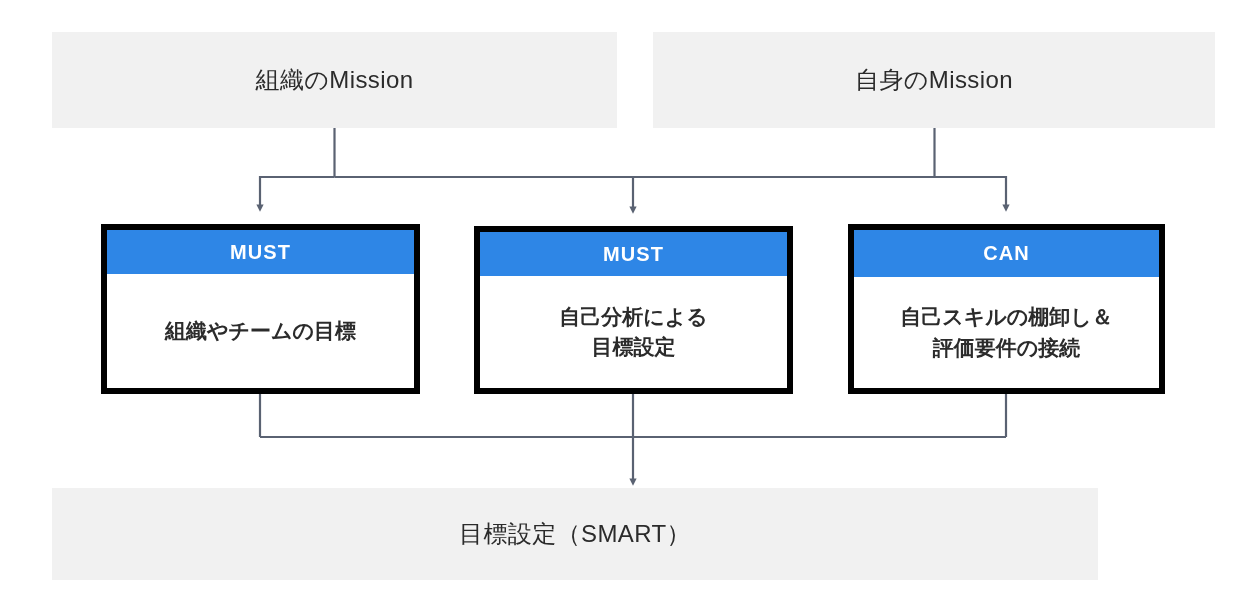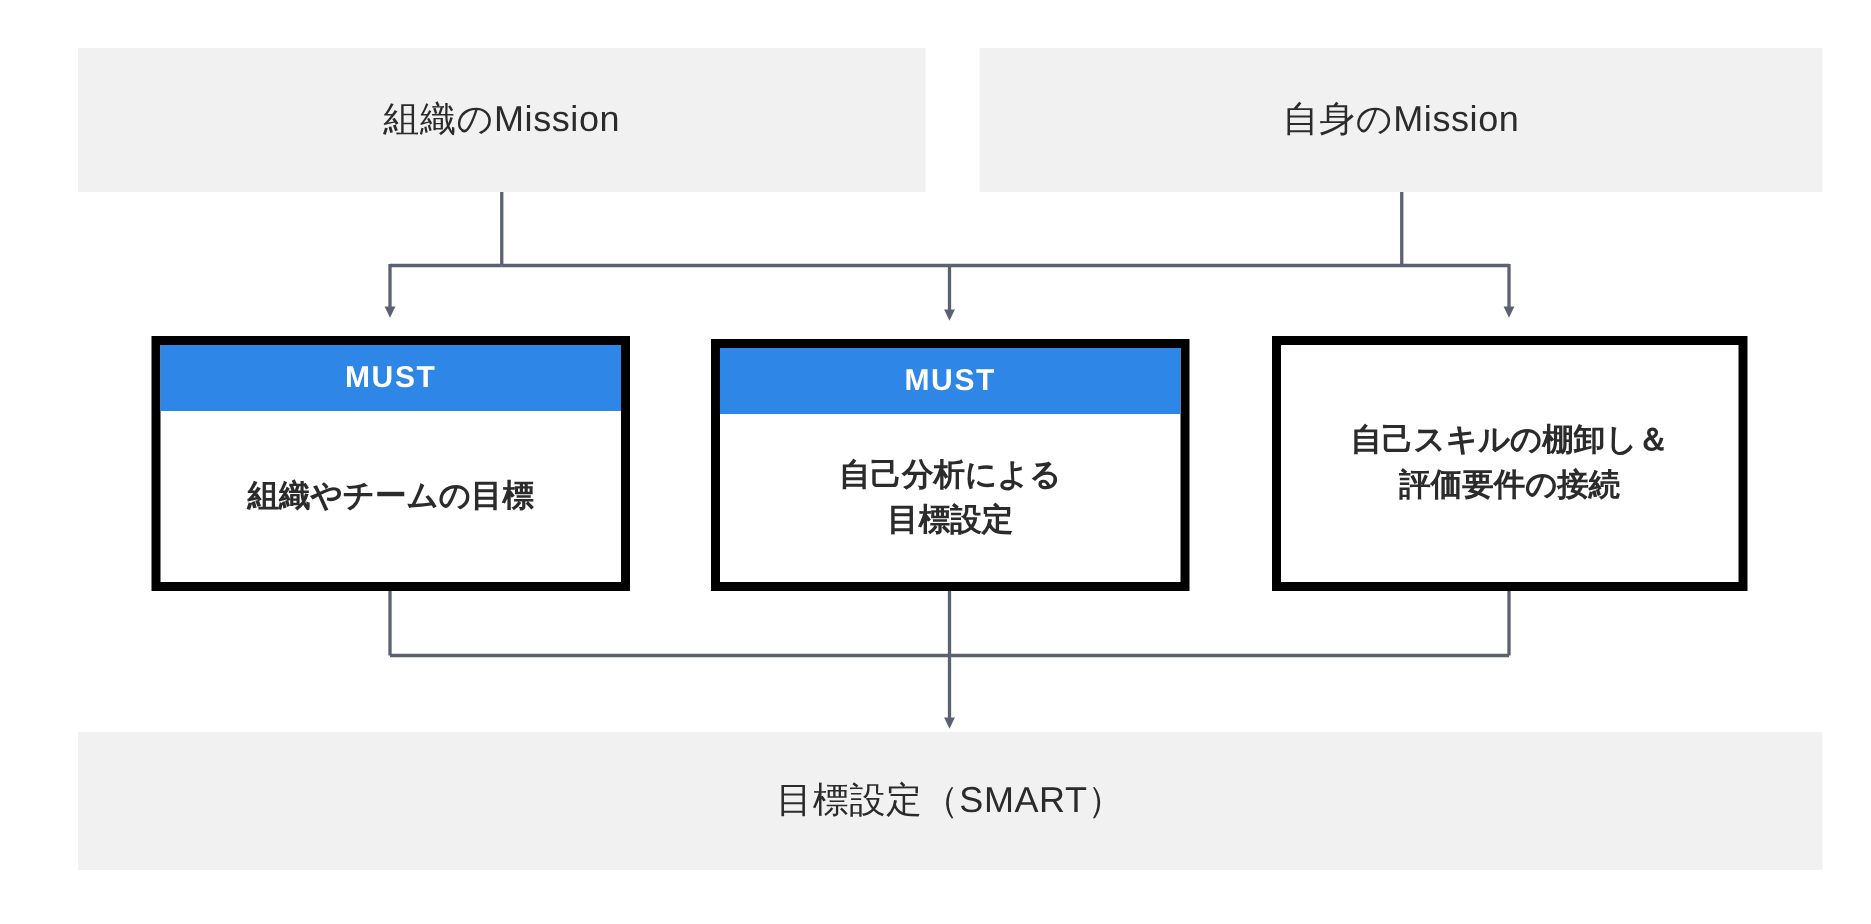--- a/index.html
+++ b/index.html
@@ -39,21 +39,21 @@
   }
   .band-label {
     font-size: 24px;
     color: #2b2b2b;
     letter-spacing: 0.4px;
     white-space: nowrap;
     line-height: 1.3;
   }
   #band-mission-org { left: 52px;  top: 32px;  width: 565px; height: 96px; }
   #band-mission-self{ left: 653px; top: 32px;  width: 562px; height: 96px; }
-  #band-goal        { left: 52px;  top: 488px; width: 1163px; height: 92px; }
+  #band-goal        { left: 52px;  top: 488px; width: 1046px; height: 92px; }
 
   
   .card {
     position: absolute;
     box-sizing: border-box;
     border: 6px solid #000000;
     background: #ffffff;
     display: flex;
     flex-direction: column;
   }
@@ -147,20 +147,21 @@
 
   <div class="card" id="card-will">
     <div class="card-header">MUST</div>
     <div class="card-body">
       <span class="card-body-text">自己分析による
 目標設定</span>
     </div>
   </div>
 
   <div class="card" id="card-can">
+    <div class="card-header">CAN</div>
     <div class="card-body">
       <span class="card-body-text">自己スキルの棚卸し＆
 評価要件の接続</span>
     </div>
   </div>
 
   <div class="band" id="band-goal">
     <span class="band-label">目標設定（SMART）</span>
   </div>
 

